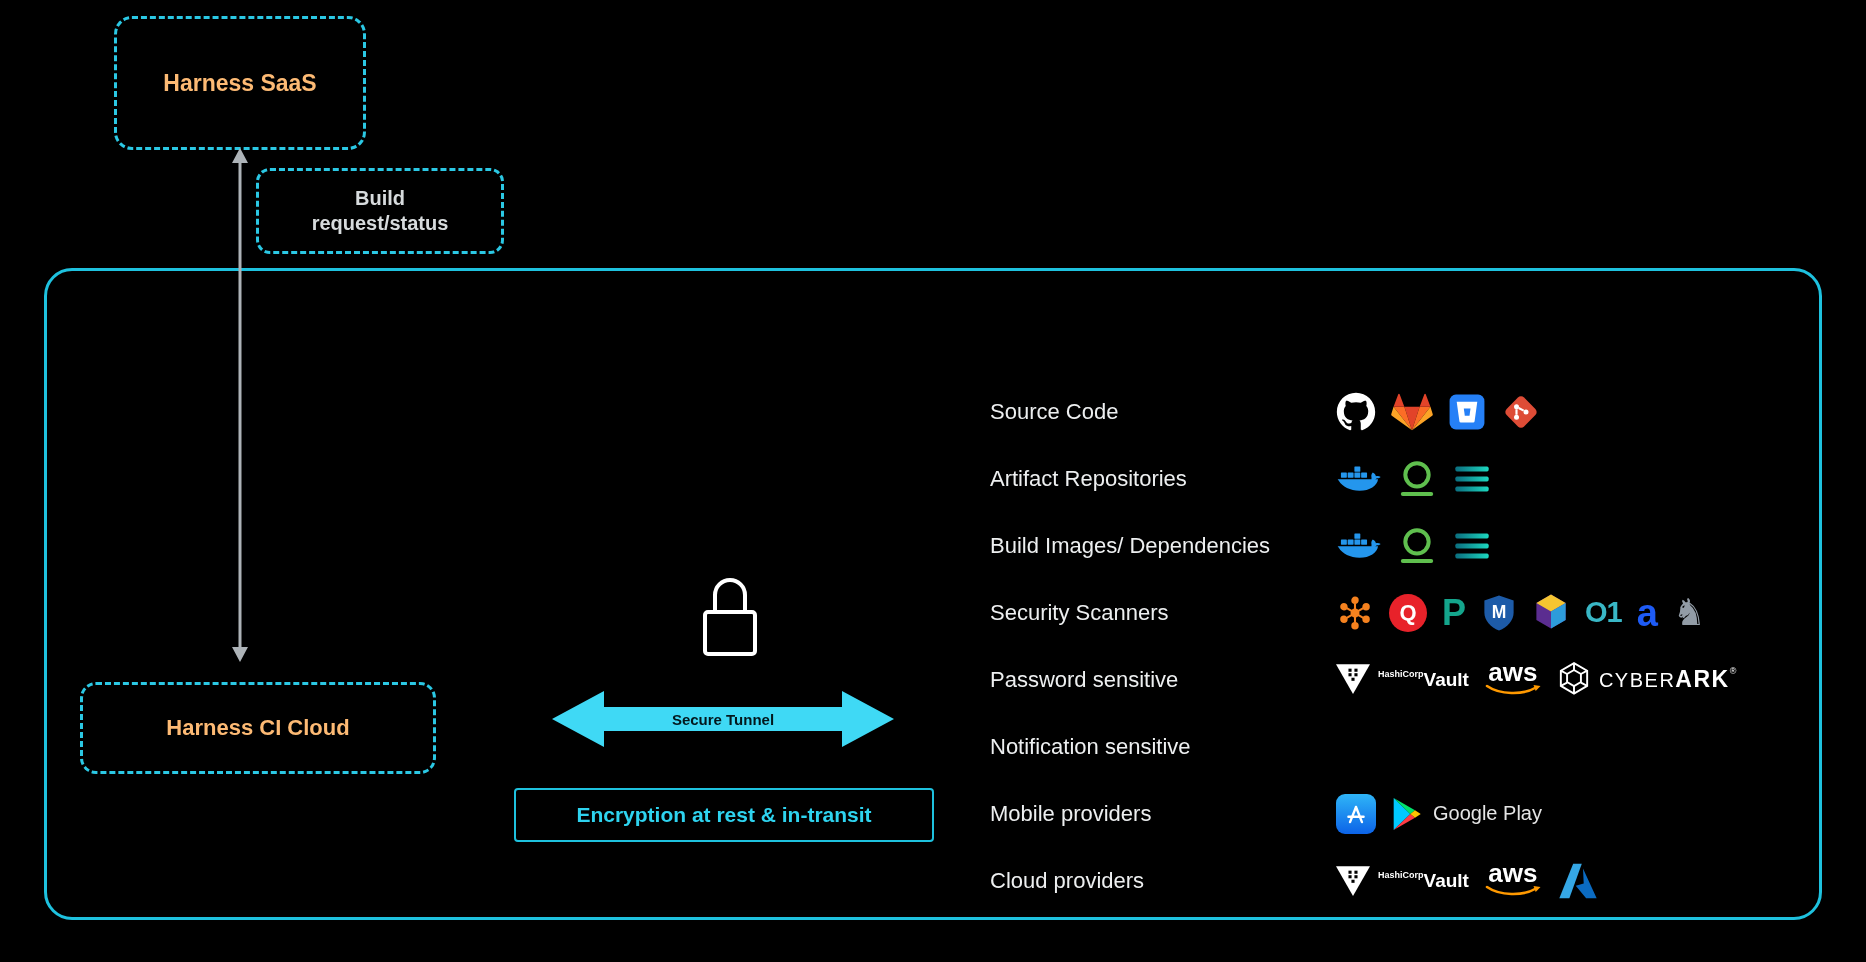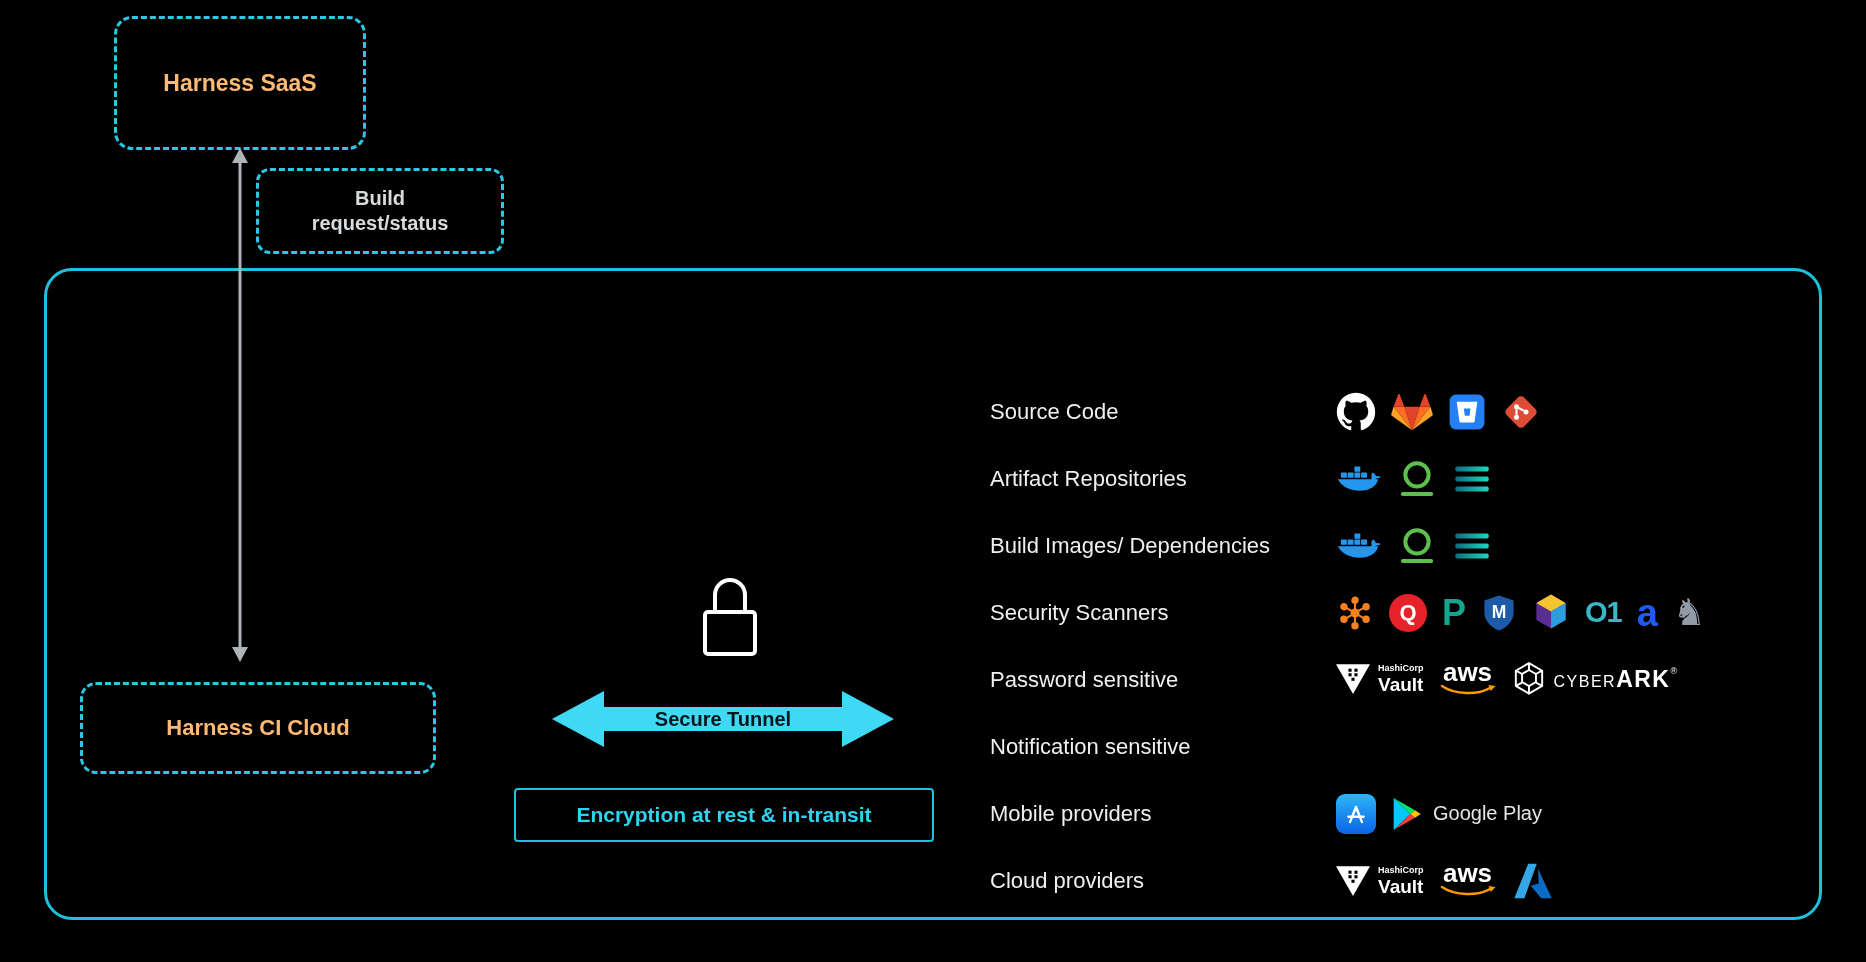--- a/index.html
+++ b/index.html
@@ -23,21 +23,21 @@
   }
 
   .v-arrow{position:absolute;left:224px;top:148px;}
   .lock-svg{position:absolute;left:692px;top:566px;}
 
   .tunnel{position:absolute;left:552px;top:686px;width:342px;height:66px;}
   .tunnel svg{position:absolute;left:0;top:0;}
   .tunnel-label{
     position:absolute;left:0;top:0;width:100%;height:100%;
     display:flex;align-items:center;justify-content:center;
-    color:#03181d;font-weight:700;font-size:20px;
+    color:#03181d;font-weight:700;font-size:15px;
   }
 
   .encryption-box{
     position:absolute;left:514px;top:788px;width:420px;height:54px;
     border:2px solid #1EC1DE;border-radius:4px;
     display:flex;align-items:center;justify-content:center;
     color:#2ED3EF;font-weight:700;font-size:21px;background:#000;
   }
 
   .assets-title{position:absolute;left:990px;top:280px;width:830px;color:#fff;
@@ -49,29 +49,29 @@
 
   .qualys{width:38px;height:38px;border-radius:50%;background:#E8222A;
     display:flex;align-items:center;justify-content:center;}
   .qualys span{color:#fff;font-weight:800;font-size:22px;line-height:1;}
   .letter-p{font-size:36px;font-weight:800;color:#14A58C;line-height:1;}
   .o1{font-size:29px;font-weight:800;color:#39B7C6;line-height:1;letter-spacing:-1px;}
   .aqua{font-size:38px;font-weight:800;color:#1E5BF5;line-height:1;}
   .knight{font-size:37px;color:#929CA6;line-height:1;}
 
   .vault{display:flex;align-items:center;gap:8px;}
-  .vault-text{display:flex;flex-direction:column;line-height:1;text-align:center;}
+  .vault-text{display:flex;flex-direction:row;line-height:1;}
   .vault-text .hashicorp{color:#fff;font-size:9px;font-weight:600;margin-bottom:2px;}
   .vault-text .vaultname{color:#fff;font-size:19px;font-weight:700;}
 
   .aws{display:flex;flex-direction:column;align-items:center;}
   .aws-text{color:#fff;font-weight:800;font-size:26px;line-height:0.9;}
 
   .cyberark{display:flex;align-items:center;gap:8px;color:#fff;}
-  .cyberark .cyber{font-size:16px;font-weight:300;letter-spacing:1.5px;}
+  .cyberark .cyber{font-size:20px;font-weight:300;letter-spacing:1.5px;}
   .cyberark .ark{font-size:23px;font-weight:800;letter-spacing:1.5px;}
   .cyberark .reg{font-size:9px;vertical-align:top;}
 
   .pd-tile{width:40px;height:40px;border-radius:10px;background:#06AC38;
     display:flex;align-items:center;justify-content:center;}
   .pd-tile span{color:#fff;font-weight:800;font-size:19px;line-height:1;}
 
   .appstore{width:40px;height:40px;border-radius:9px;
     background:linear-gradient(180deg,#2FB5F7,#0C63E8);
     display:flex;align-items:center;justify-content:center;}

